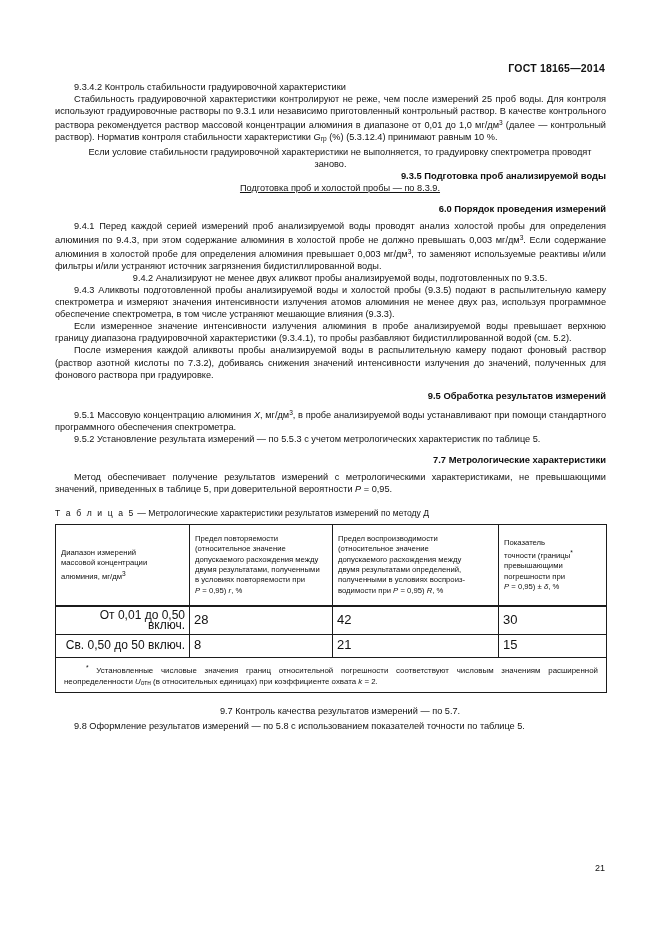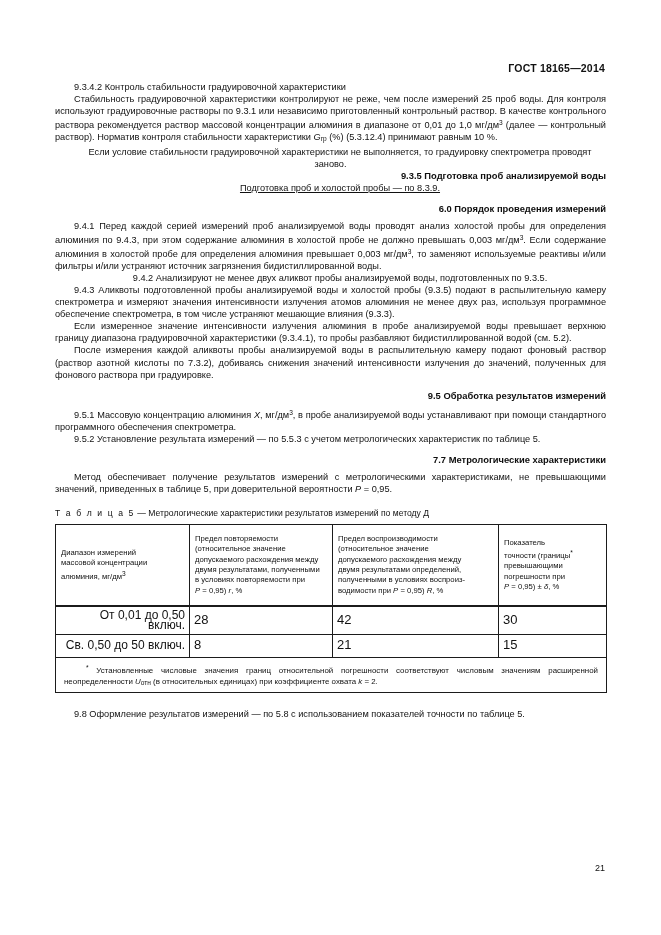--- a/index.html
+++ b/index.html
@@ -238,20 +238,21 @@
         </tr>
 
         <tr>
           <td class="note" colspan="4"><sup>*</sup><span> Установленные числовые значения границ относительной погрешности соответствуют числовым значениям расширенной неопределенности </span><i class="var">U</i><sub>отн</sub><span> (в относительных единицах) при коэффициенте охвата </span><i class="var">k</i><span> = 2.</span></td>
         </tr>
       </tbody>
     </table>
 
     <div class="gap-lg"></div>
 
+    <p class="indent last">9.7  Контроль качества результатов измерений — по 5.7.</p>
 
     <div style="height:3px;"></div>
 
     <p class="indent">9.8  Оформление результатов измерений — по 5.8 с использованием показателей точности по таблице 5.</p>
 
   </div>
 
   <div class="page-number">21</div>
 
 </div>

